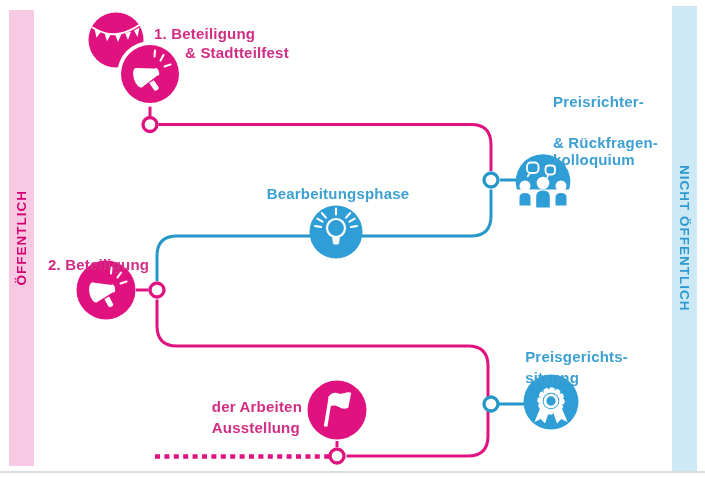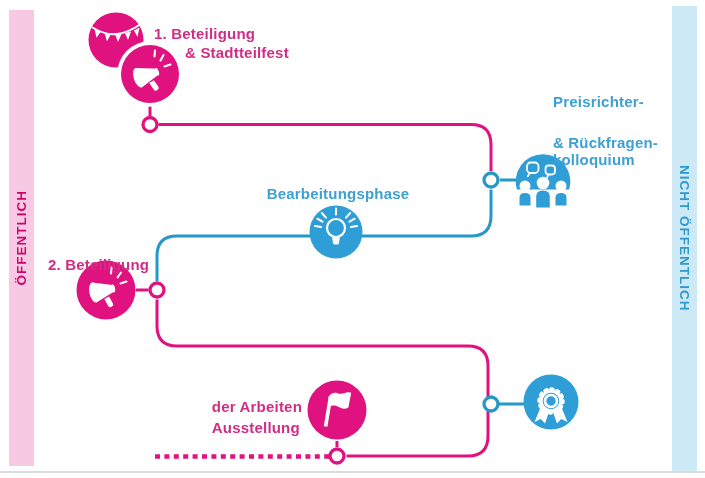--- a/index.html
+++ b/index.html
@@ -138,20 +138,24 @@
   </div>
   <div class="lbl blue r" style="right:47px;top:134px;line-height:17px;">
     <div>&amp; Rückfragen-</div>
     <div>kolloquium</div>
   </div>
 
   <div class="lbl blue" style="left:250px;top:184px;width:176px;text-align:center;">Bearbeitungsphase</div>
 
   <div class="lbl pink" style="left:48px;top:224px;margin-top:31px;">2. Beteiligung</div>
 
+  <div class="lbl blue r" style="right:77px;top:346px;line-height:21px;">
+    <div>Preisgerichts-</div>
+    <div>sitzung</div>
+  </div>
 
   <div class="lbl pink r" style="right:403px;top:396px;line-height:21px;">
     <div>der Arbeiten</div>
     <div>Ausstellung</div>
   </div>
 
   <div id="bottom-shadow"></div>
 </div>
 
 </body></html>

